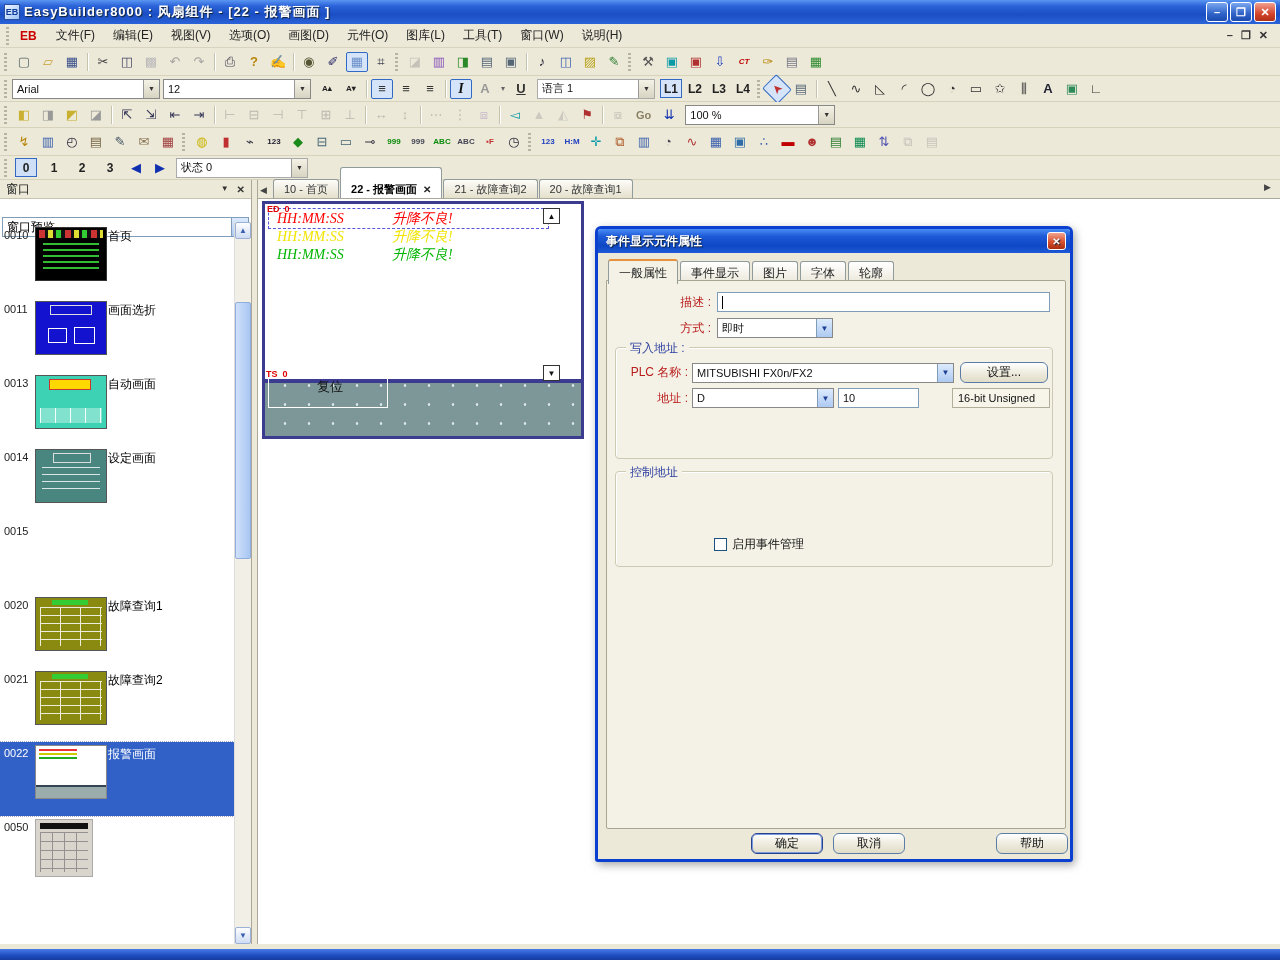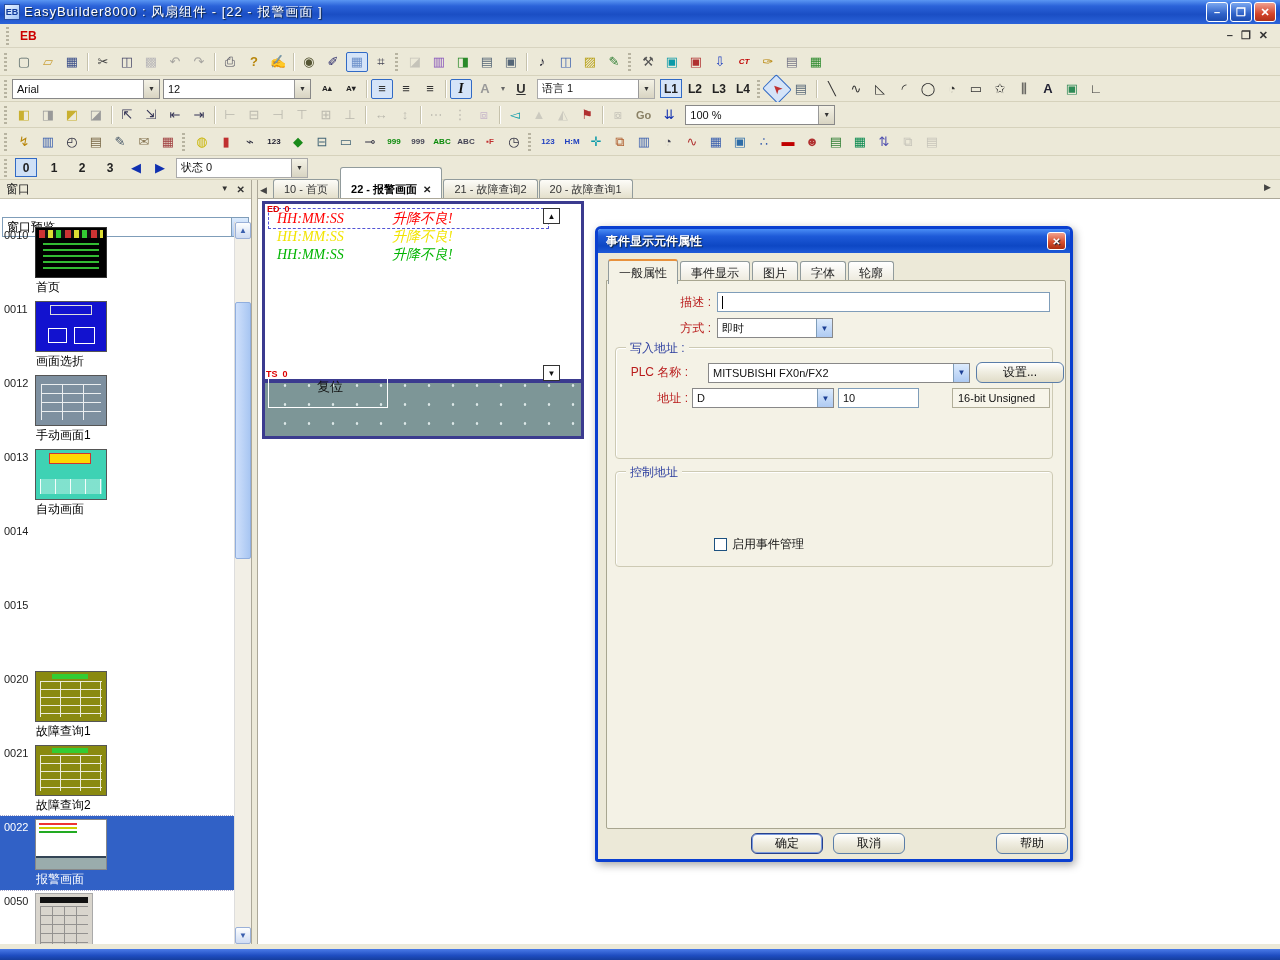--- a/index.html
+++ b/index.html
@@ -1,21 +1,21 @@
 <!DOCTYPE html>
 <html><head>
 <meta charset="utf-8">
 <style>
 *{margin:0;padding:0;box-sizing:border-box}
 body{font-family:"Liberation Sans",sans-serif;background:#888}
 .app{position:relative;width:1280px;height:960px;overflow:hidden;background:#ece9d8;font-size:12px}
 
 .titlebar{position:absolute;left:0;top:0;right:0;height:24px;background:linear-gradient(180deg,#5a96f2 0%,#2b63d9 25%,#1a4ec4 60%,#2b63d9 100%);display:flex;align-items:center;padding:0 4px;color:#fff}
 .app-icon{width:16px;height:16px;margin-right:4px;background:linear-gradient(135deg,#eef6ff,#9cc2f5);border:1px solid #2a4fa0;display:flex;align-items:center;justify-content:center;font-size:9px;color:#103a9a;font-weight:bold}
-.title-text{font-weight:normal;font-size:13px;text-shadow:1px 1px 1px #123;letter-spacing:1px;white-space:nowrap}
+.title-text{font-weight:bold;font-size:13px;text-shadow:1px 1px 1px #123;letter-spacing:1px;white-space:nowrap}
 .winbtns{margin-left:auto;display:flex;gap:2px}
 .wbtn{width:22px;height:20px;border:1px solid #fff;border-radius:3px;display:flex;align-items:center;justify-content:center;color:#fff;font-size:11px;font-weight:bold;background:linear-gradient(180deg,#7aa7f0,#2f62c8 60%,#1c4bb0)}
 .wbtn.close{background:linear-gradient(180deg,#f0a090,#d4442a 60%,#b03018)}
 
 .menubar{position:absolute;left:0;top:24px;right:0;height:24px;background:#ece9d8;border-bottom:1px solid #d8d4c0;display:flex;align-items:center;padding-left:4px}
 .eb-logo{color:#c00;font-weight:bold;font-size:12px;margin:0 10px 0 6px}
 .menu-item{padding:3px 9px;color:#222;font-size:12px}
 .mdi{margin-left:auto;display:flex;gap:8px;padding-right:12px;color:#333;font-size:11px;font-weight:bold}
 .mdi span{cursor:default}
 
@@ -44,21 +44,21 @@
 .sidebar{position:absolute;left:0;top:180px;width:252px;bottom:16px;background:#fff;border-right:1px solid #aca899}
 .side-head{height:19px;background:#ece9d8;border-bottom:1px solid #c8c4b0;display:flex;align-items:center;padding:0 6px;font-size:12px;color:#222}
 .side-head .sh-btns{margin-left:auto;display:flex;gap:8px;font-size:10px;color:#333;font-weight:bold}
 .preview-combo{margin:18px 2px;height:20px;border:1px solid #7f9db9;display:flex;align-items:center;padding-left:4px;font-size:12px;background:#fff}
 .preview-combo .arr{margin-left:auto;width:17px;height:100%;background:linear-gradient(180deg,#dcebfd,#aecaf2);border-left:1px solid #7f9db9;color:#1c3f94;display:flex;align-items:center;justify-content:center;font-size:9px}
 .thumb-list{position:absolute;left:0;top:44px;right:17px;bottom:0;overflow:hidden}
 .side-item{display:flex;padding:3px 0 2px 4px;height:74px}
 .side-item.sel{background:#3161c6;outline:1px dotted #aac;color:#fff}
 .sid{width:31px;font-size:11px;color:#222;padding-top:2px}
 .side-item.sel .sid{color:#fff}
-.scol{display:flex;flex-direction:column}
+.scol{display:flex;}
 .slabel{font-size:12px;padding:1px 0 0 1px;color:#000}
 .side-item.sel .slabel{color:#fff}
 .th{width:72px;height:54px;position:relative;overflow:hidden;border:1px solid #555;background:#ccc}
 .th-home{background:#000;border-color:#333}
 .th-home::before{content:"";position:absolute;left:3px;top:2px;right:3px;height:8px;background:repeating-linear-gradient(90deg,#c33 0 6px,#111 6px 9px,#dd3 9px 14px,#111 14px 17px,#3c3 17px 22px,#111 22px 26px)}
 .th-home::after{content:"";position:absolute;left:7px;right:7px;top:15px;height:30px;background:repeating-linear-gradient(180deg,#3b3 0 2px,transparent 2px 6px)}
 .th-blue{background:#1212cf}
 .th-blue::before{content:"";position:absolute;left:14px;right:14px;top:3px;height:8px;border:1px solid #ddd;background:#1212cf}
 .th-blue::after{content:"";position:absolute;left:12px;top:26px;width:17px;height:13px;border:1px solid #fff;box-shadow:27px 0 0 0 #1212cf,27px 0 0 1px #fff}
 .th-manual{background:#7e90a0}
@@ -139,20 +139,21 @@
     <span class="winbtns">
       <span class="wbtn">–</span>
       <span class="wbtn">❐</span>
       <span class="wbtn close">✕</span>
     </span>
   </div>
 
   <div class="menubar">
     <span class="grip"></span>
     <span class="eb-logo">EB</span>
+    <span id="menu-items"><span class="menu-item">文件(F)</span><span class="menu-item">编辑(E)</span><span class="menu-item">视图(V)</span><span class="menu-item">选项(O)</span><span class="menu-item">画图(D)</span><span class="menu-item">元件(O)</span><span class="menu-item">图库(L)</span><span class="menu-item">工具(T)</span><span class="menu-item">窗口(W)</span><span class="menu-item">说明(H)</span></span>
     <span class="mdi">
       <span>–</span>
       <span>❐</span>
       <span>✕</span>
     </span>
   </div>
 
   <div class="toolbar" style="top:48px;height:28px">
     <span class="grip"></span>
     <span id="tb1" style="display:inline-flex;align-items:center">
@@ -375,35 +376,32 @@
           </div>
         </div>
         <div class="side-item">
           <span class="sid">0011</span>
           <div class="scol">
             <div class="th th-blue"></div>
             <div class="slabel">画面选折</div>
           </div>
         </div>
         <div class="side-item">
-          <span class="sid">0012</span>
-          <div class="scol">
-            <div class="th th-manual"></div>
-            <div class="slabel">手动画面1</div>
-          </div>
-        </div>
-        <div class="side-item">
           <span class="sid">0013</span>
           <div class="scol">
             <div class="th th-auto"></div>
             <div class="slabel">自动画面</div>
           </div>
         </div>
         <div class="side-item">
           <span class="sid">0014</span>
+          <div class="scol">
+            <div class="th th-set"></div>
+            <div class="slabel">设定画面</div>
+          </div>
         </div>
         <div class="side-item">
           <span class="sid">0015</span>
         </div>
         <div class="side-item">
           <span class="sid">0020</span>
           <div class="scol">
             <div class="th th-olive"></div>
             <div class="slabel">故障查询1</div>
           </div>
@@ -502,21 +500,21 @@
               <span class="combo xp" style="width:116px;margin-left:6px">
                 <span class="val">即时</span>
                   <span class="arr">▼</span>
               </span>
             </div>
 
             <div class="groupbox" style="left:8px;top:66px;width:438px;height:112px">
               <span class="gtitle">写入地址 :</span>
               <div class="frow" style="left:6px;top:14px">
                 <span class="flabel" style="width:66px">PLC 名称 :</span>
-                <span class="combo xp" style="width:262px;margin-left:20px">
+                <span class="combo xp" style="width:262px;margin-left:4px">
                   <span class="val">MITSUBISHI FX0n/FX2</span>
                     <span class="arr">▼</span>
                 </span>
                 <span class="xbtn" style="width:88px;margin-left:6px">设置...</span>
               </div>
               <div class="frow" style="left:6px;top:40px">
                 <span class="flabel" style="width:66px">地址 :</span>
                 <span class="combo xp" style="width:142px;margin-left:4px">
                   <span class="val">D</span>
                     <span class="arr">▼</span>

